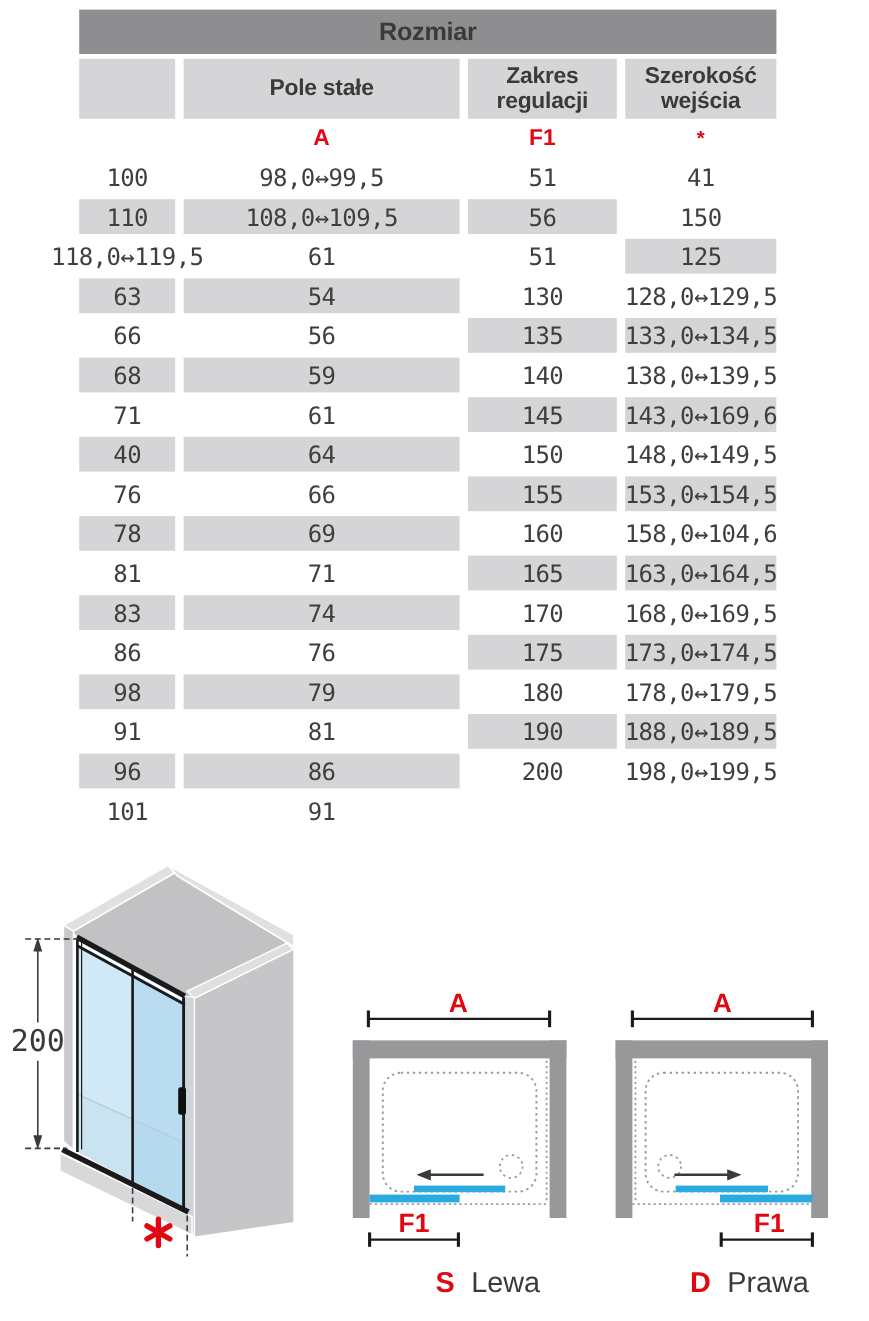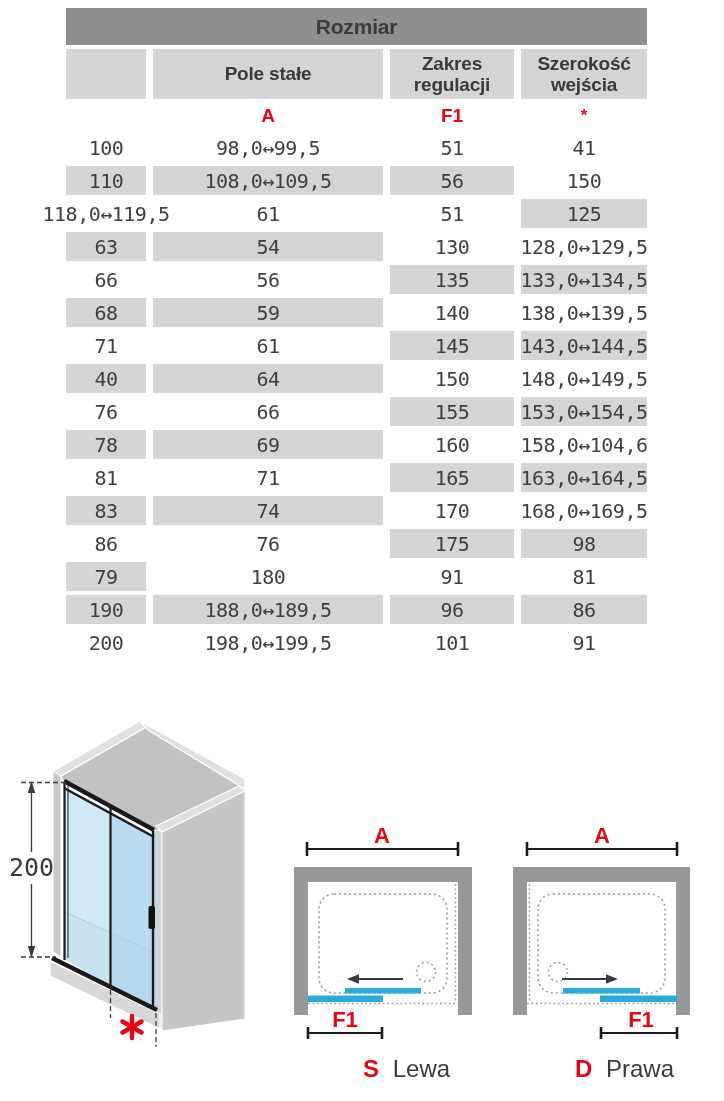--- a/index.html
+++ b/index.html
@@ -63,21 +63,21 @@
       <div class="cell data">56</div>
       <div class="cell data shade">135</div>
       <div class="cell data shade">133,0↔134,5</div>
       <div class="cell data shade">68</div>
       <div class="cell data shade">59</div>
       <div class="cell data">140</div>
       <div class="cell data">138,0↔139,5</div>
       <div class="cell data">71</div>
       <div class="cell data">61</div>
       <div class="cell data shade">145</div>
-      <div class="cell data shade">143,0↔144,5</div>
+      <div class="cell data shade">143,0↔169,6</div>
       <div class="cell data shade">40</div>
       <div class="cell data shade">64</div>
       <div class="cell data">150</div>
       <div class="cell data">148,0↔149,5</div>
       <div class="cell data">76</div>
       <div class="cell data">66</div>
       <div class="cell data shade">155</div>
       <div class="cell data shade">153,0↔154,5</div>
       <div class="cell data shade">78</div>
       <div class="cell data shade">69</div>
@@ -87,23 +87,25 @@
       <div class="cell data">71</div>
       <div class="cell data shade">165</div>
       <div class="cell data shade">163,0↔164,5</div>
       <div class="cell data shade">83</div>
       <div class="cell data shade">74</div>
       <div class="cell data">170</div>
       <div class="cell data">168,0↔169,5</div>
       <div class="cell data">86</div>
       <div class="cell data">76</div>
       <div class="cell data shade">175</div>
+      <div class="cell data shade">173,0↔174,5</div>
       <div class="cell data shade">98</div>
       <div class="cell data shade">79</div>
       <div class="cell data">180</div>
+      <div class="cell data">178,0↔179,5</div>
       <div class="cell data">91</div>
       <div class="cell data">81</div>
       <div class="cell data shade">190</div>
       <div class="cell data shade">188,0↔189,5</div>
       <div class="cell data shade">96</div>
       <div class="cell data shade">86</div>
       <div class="cell data">200</div>
       <div class="cell data">198,0↔199,5</div>
       <div class="cell data">101</div>
       <div class="cell data">91</div>

